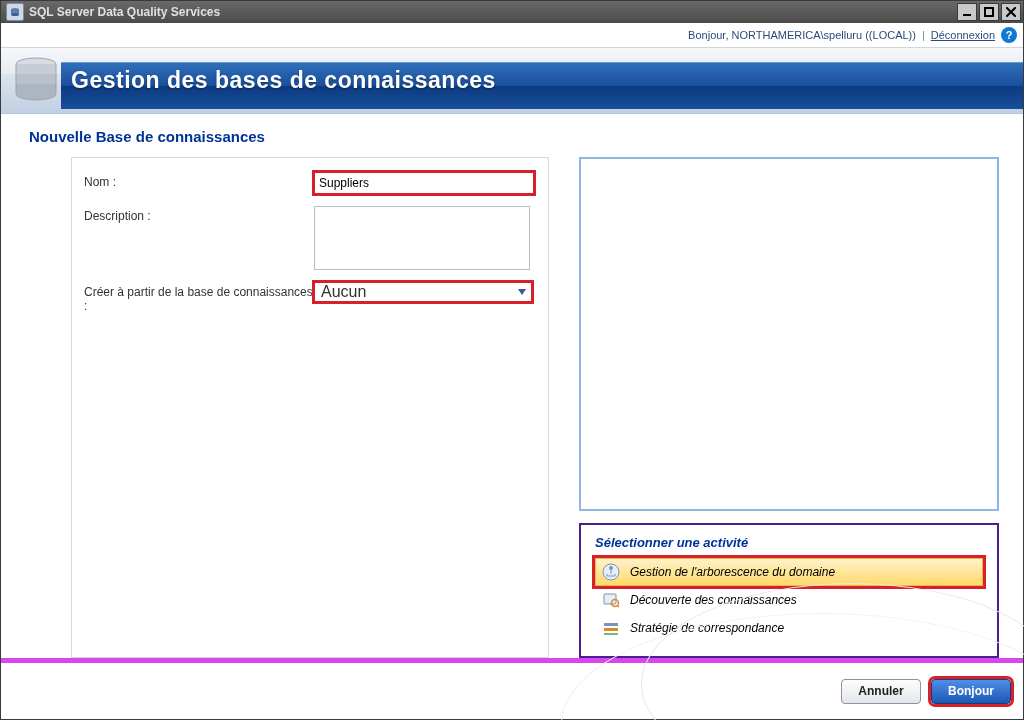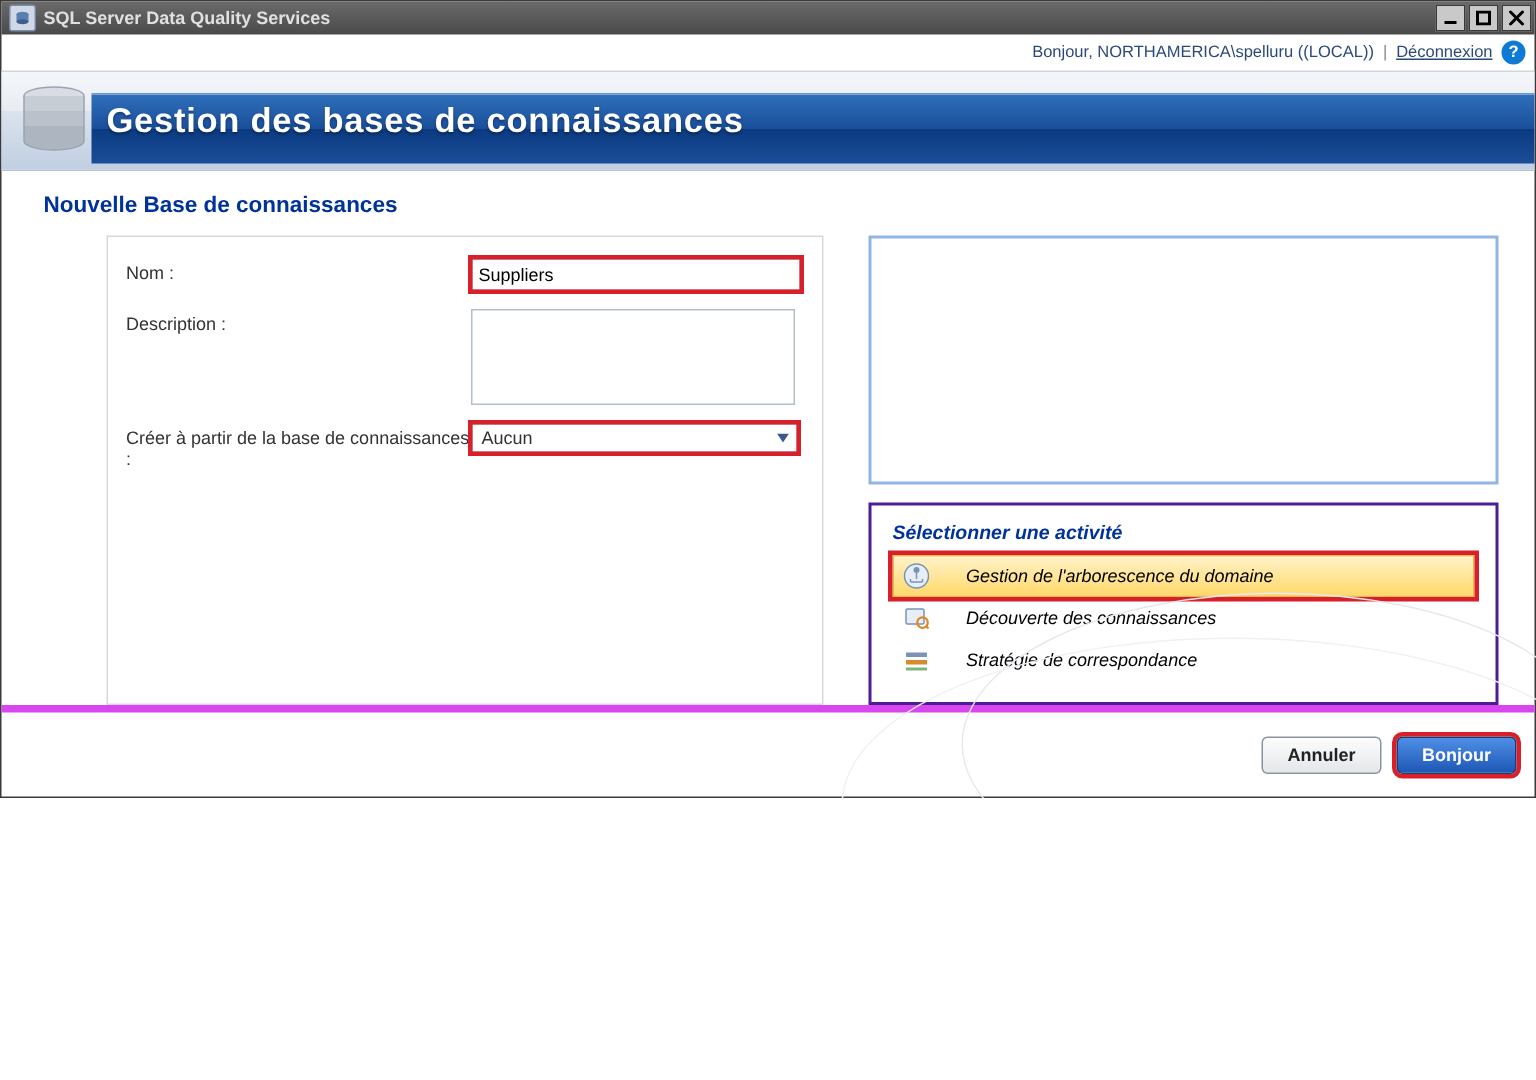--- a/index.html
+++ b/index.html
@@ -1,16 +1,16 @@
 <!DOCTYPE html>
 <html><head>
 <meta charset="utf-8">
 <style>
   html, body { margin:0; padding:0; font-family: "Segoe UI", Tahoma, Arial, sans-serif; background:#fff; }
-  .window { width:1024px; height:532px; box-sizing:border-box; border:1px solid #3a3a3a; display:flex; flex-direction:column; }
+  .window { width:1024px; height:720px; box-sizing:border-box; border:1px solid #3a3a3a; display:flex; flex-direction:column; }
 
   
   .titlebar { height:22px; background:linear-gradient(to bottom,#6a6a6a,#4a4a4a); display:flex; align-items:center; color:#e0e0e0; font-size:12px; font-weight:600; }
   .titlebar .appicon { width:16px; height:16px; margin:0 5px; background:#cfd8e6; border:1px solid #7a8ba5; border-radius:2px; display:flex; align-items:center; justify-content:center; }
   .titlebar .appicon svg { width:10px; height:10px; }
   .titlebar .spacer { flex:1; }
   .tbbtn { width:18px; height:16px; margin-right:2px; background:#c9c9c9; border:1px solid #3a3a3a; display:flex; align-items:center; justify-content:center; cursor:default; }
   .tbbtn svg { width:10px; height:10px; stroke:#000; stroke-width:2; fill:none; }
   .tbbtn.close svg line { stroke-linecap:square; }
 
@@ -30,31 +30,31 @@
   
   .content { flex:1; padding:10px 24px 0 26px; display:flex; flex-direction:column; min-height:0; }
   .section-title { color:#003399; font-size:15px; font-weight:600; margin:4px 0 12px 2px; }
   .columns { flex:1; display:flex; gap:30px; min-height:0;padding-left:44px; }
 
   .leftpanel { width:478px; border:1px solid #d5d9df; padding:14px 12px; box-sizing:border-box; }
   .form-row { display:flex; align-items:flex-start; margin-bottom:12px; font-size:12px; color:#333; }
   .form-row .lbl { width:230px; padding-top:3px; }
   .form-row input[type=text] { width:210px; height:18px; border:1px solid #7a8ba5; font-size:12px; padding:1px 4px; box-sizing:content-box; }
   .form-row textarea { width:210px; height:58px; border:1px solid #b5bfcc; resize:none; font-size:12px; box-sizing:content-box; padding:2px; font-family:inherit; background:#fff; }
-  .form-row .select { width:218px; height:20px; border:1px solid #7a8ba5; background:#fff; display:flex; align-items:center; justify-content:space-between; padding:0 2px 0 6px; font-size:12px; box-sizing:border-box; }
+  .form-row .select { width:218px; height:20px; border:1px solid #7a8ba5; background:#fff; display:flex; align-items:center; justify-content:space-between; padding:0 2px 0 6px; font-size:16px; box-sizing:border-box; }
   .select .arrow { width:14px; height:14px; display:flex; align-items:center; justify-content:center; }
   .select .arrow svg { width:8px; height:6px; fill:#3a5a8a; }
   .highlight { outline:3px solid #d9202a; outline-offset:-1px; }
 
   .rightcol { flex:1; display:flex; flex-direction:column; gap:12px; min-height:0; }
   .preview { flex:1; border:2px solid #8fb6e4; background:#fff; }
 
   .activitybox { border:2px solid #4c1d95; padding:10px 14px 14px 14px;font-style:italic; }
   .activitybox .atitle { color:#003399; font-weight:600; font-size:13px; margin-bottom:8px; }
-  .actitem { display:flex; align-items:center; gap:24px; font-size:12px; padding:4px 6px; border:1px solid transparent; }
+  .actitem { display:flex; align-items:center; gap:10px; font-size:12px; padding:4px 6px; border:1px solid transparent; }
   .actitem .aicon { width:18px; height:18px; display:flex; align-items:center; justify-content:center; }
   .actitem.selected { background:linear-gradient(to bottom,#fff2c8,#ffd96a); border:1px solid #e6b94a; }
   .actitem.selected-outline { outline:3px solid #d9202a; outline-offset:0; }
 
   
   .footer { height:56px; border-top:5px solid #d946ef; position:relative; display:flex; align-items:center; justify-content:flex-end; padding-right:12px; gap:10px; }
   .footer::before { content:""; position:absolute; right:-40px; top:-80px; width:420px; height:200px; border:1px solid #e5e9ef; border-radius:50%; pointer-events:none; }
   .footer::after  { content:""; position:absolute; right:-60px; top:-50px; width:520px; height:220px; border:1px solid #eef1f5; border-radius:50%; pointer-events:none; }
   .btn { min-width:78px; height:23px; border:1px solid #8a939e; border-radius:4px; background:linear-gradient(to bottom,#fdfdfd,#e3e6ea); font-size:12px; font-weight:600; color:#222; display:flex; align-items:center; justify-content:center; cursor:default; position:relative; z-index:2; }
   .btn.primary { background:linear-gradient(to bottom,#4f8fe6,#1d57b5); color:#fff; border:1px solid #123e7a; }

